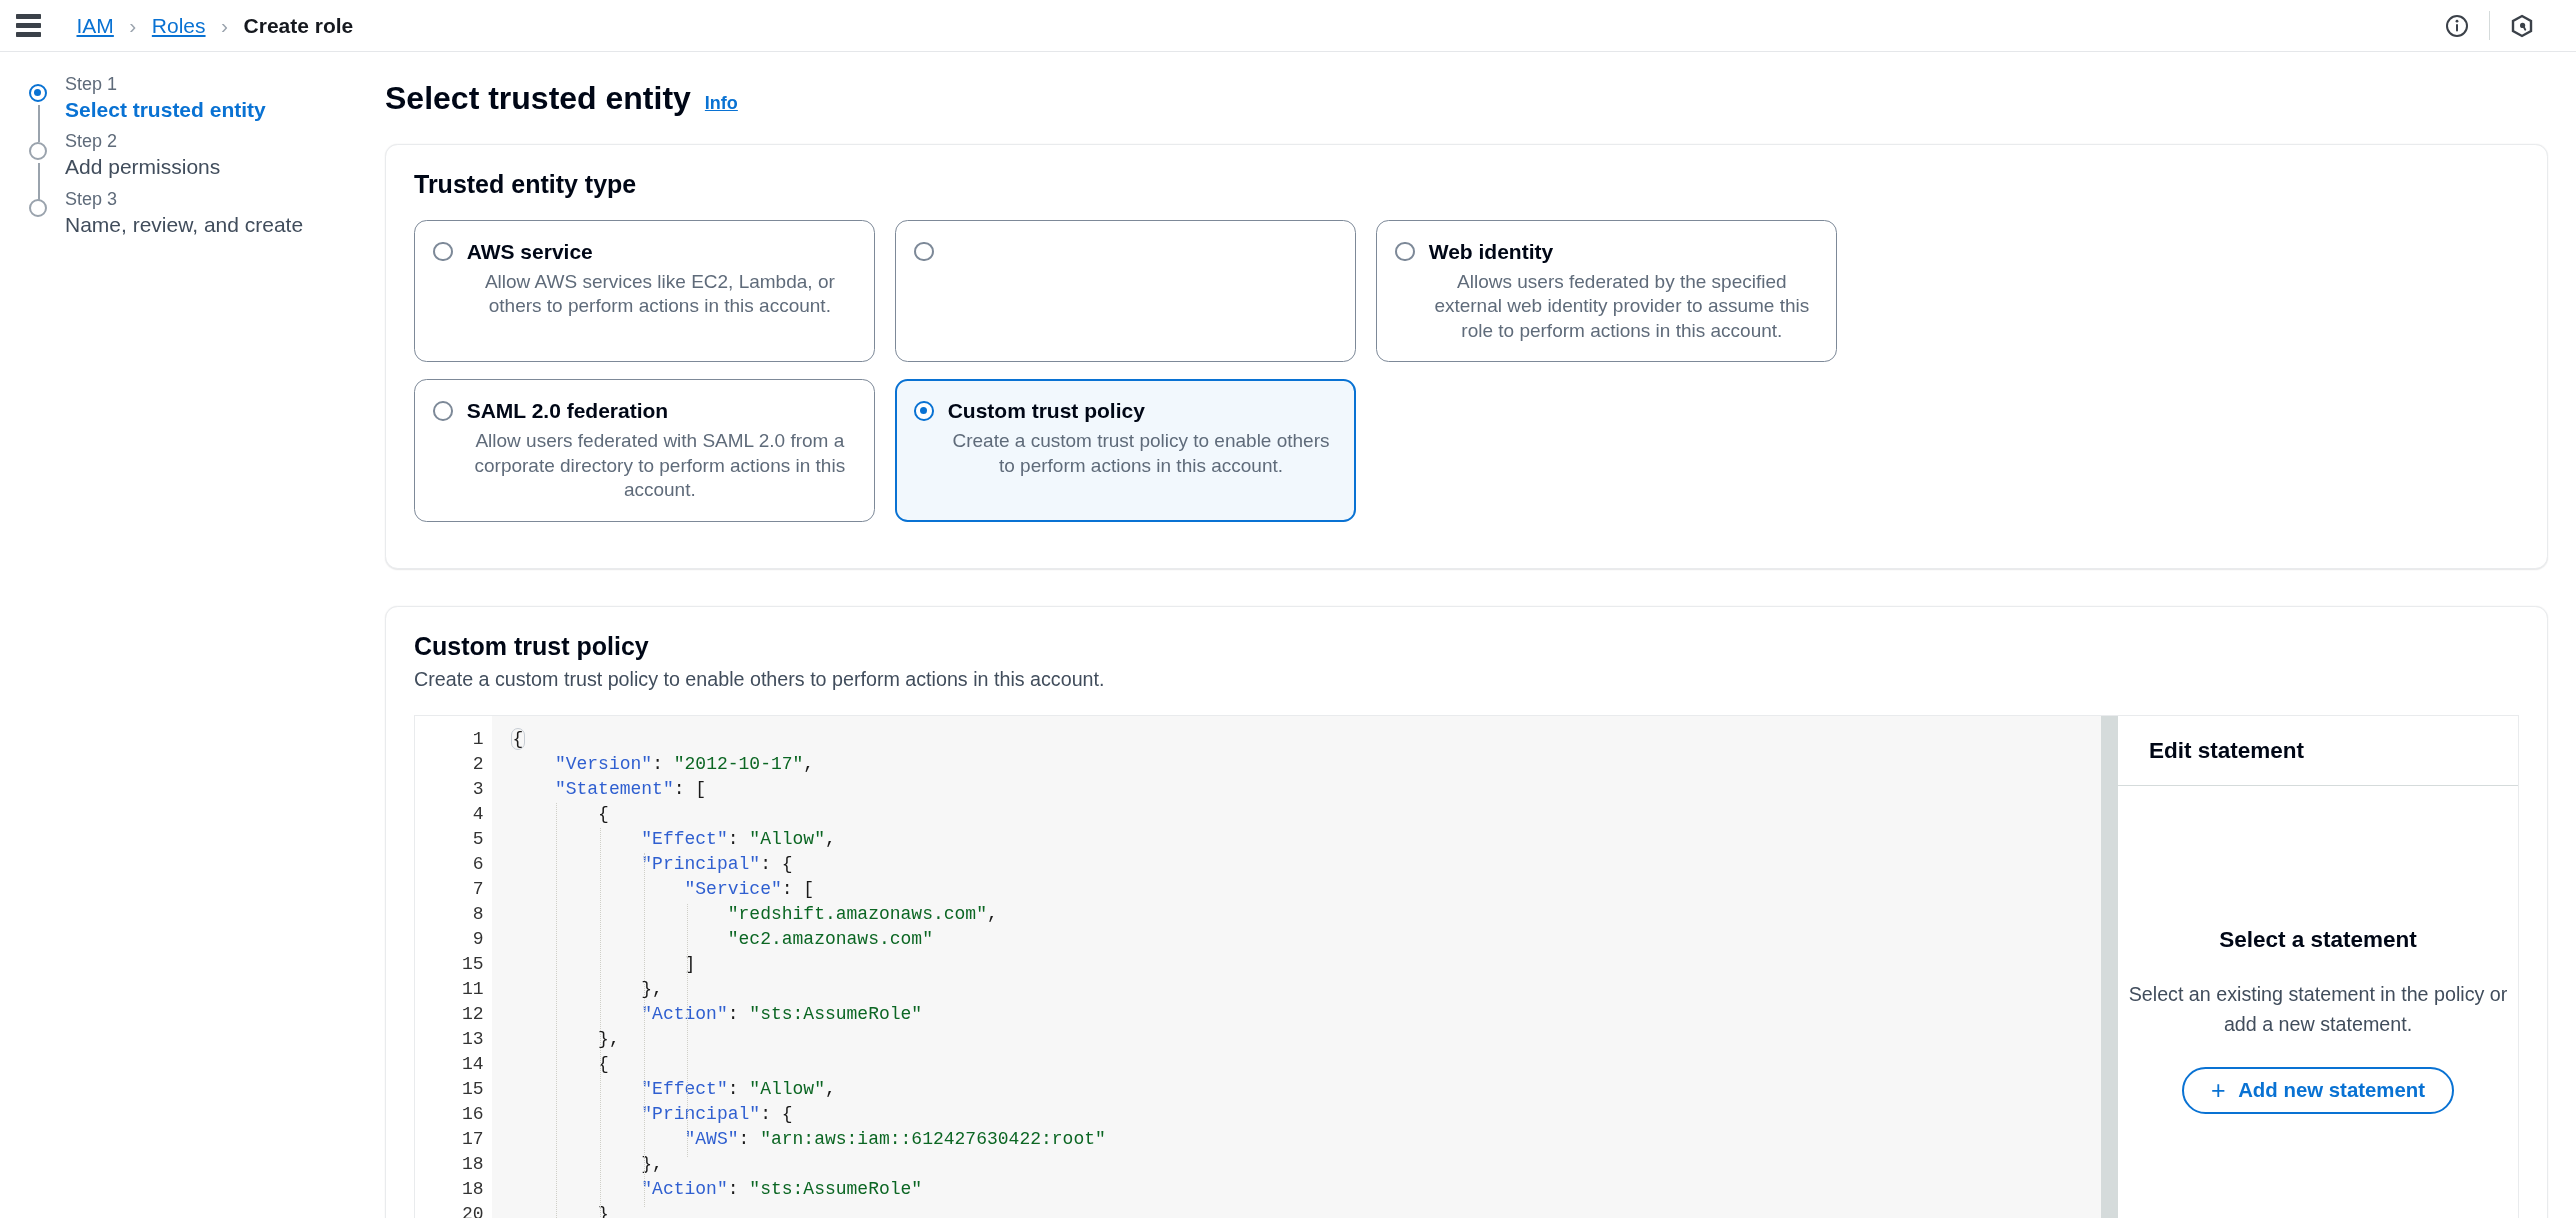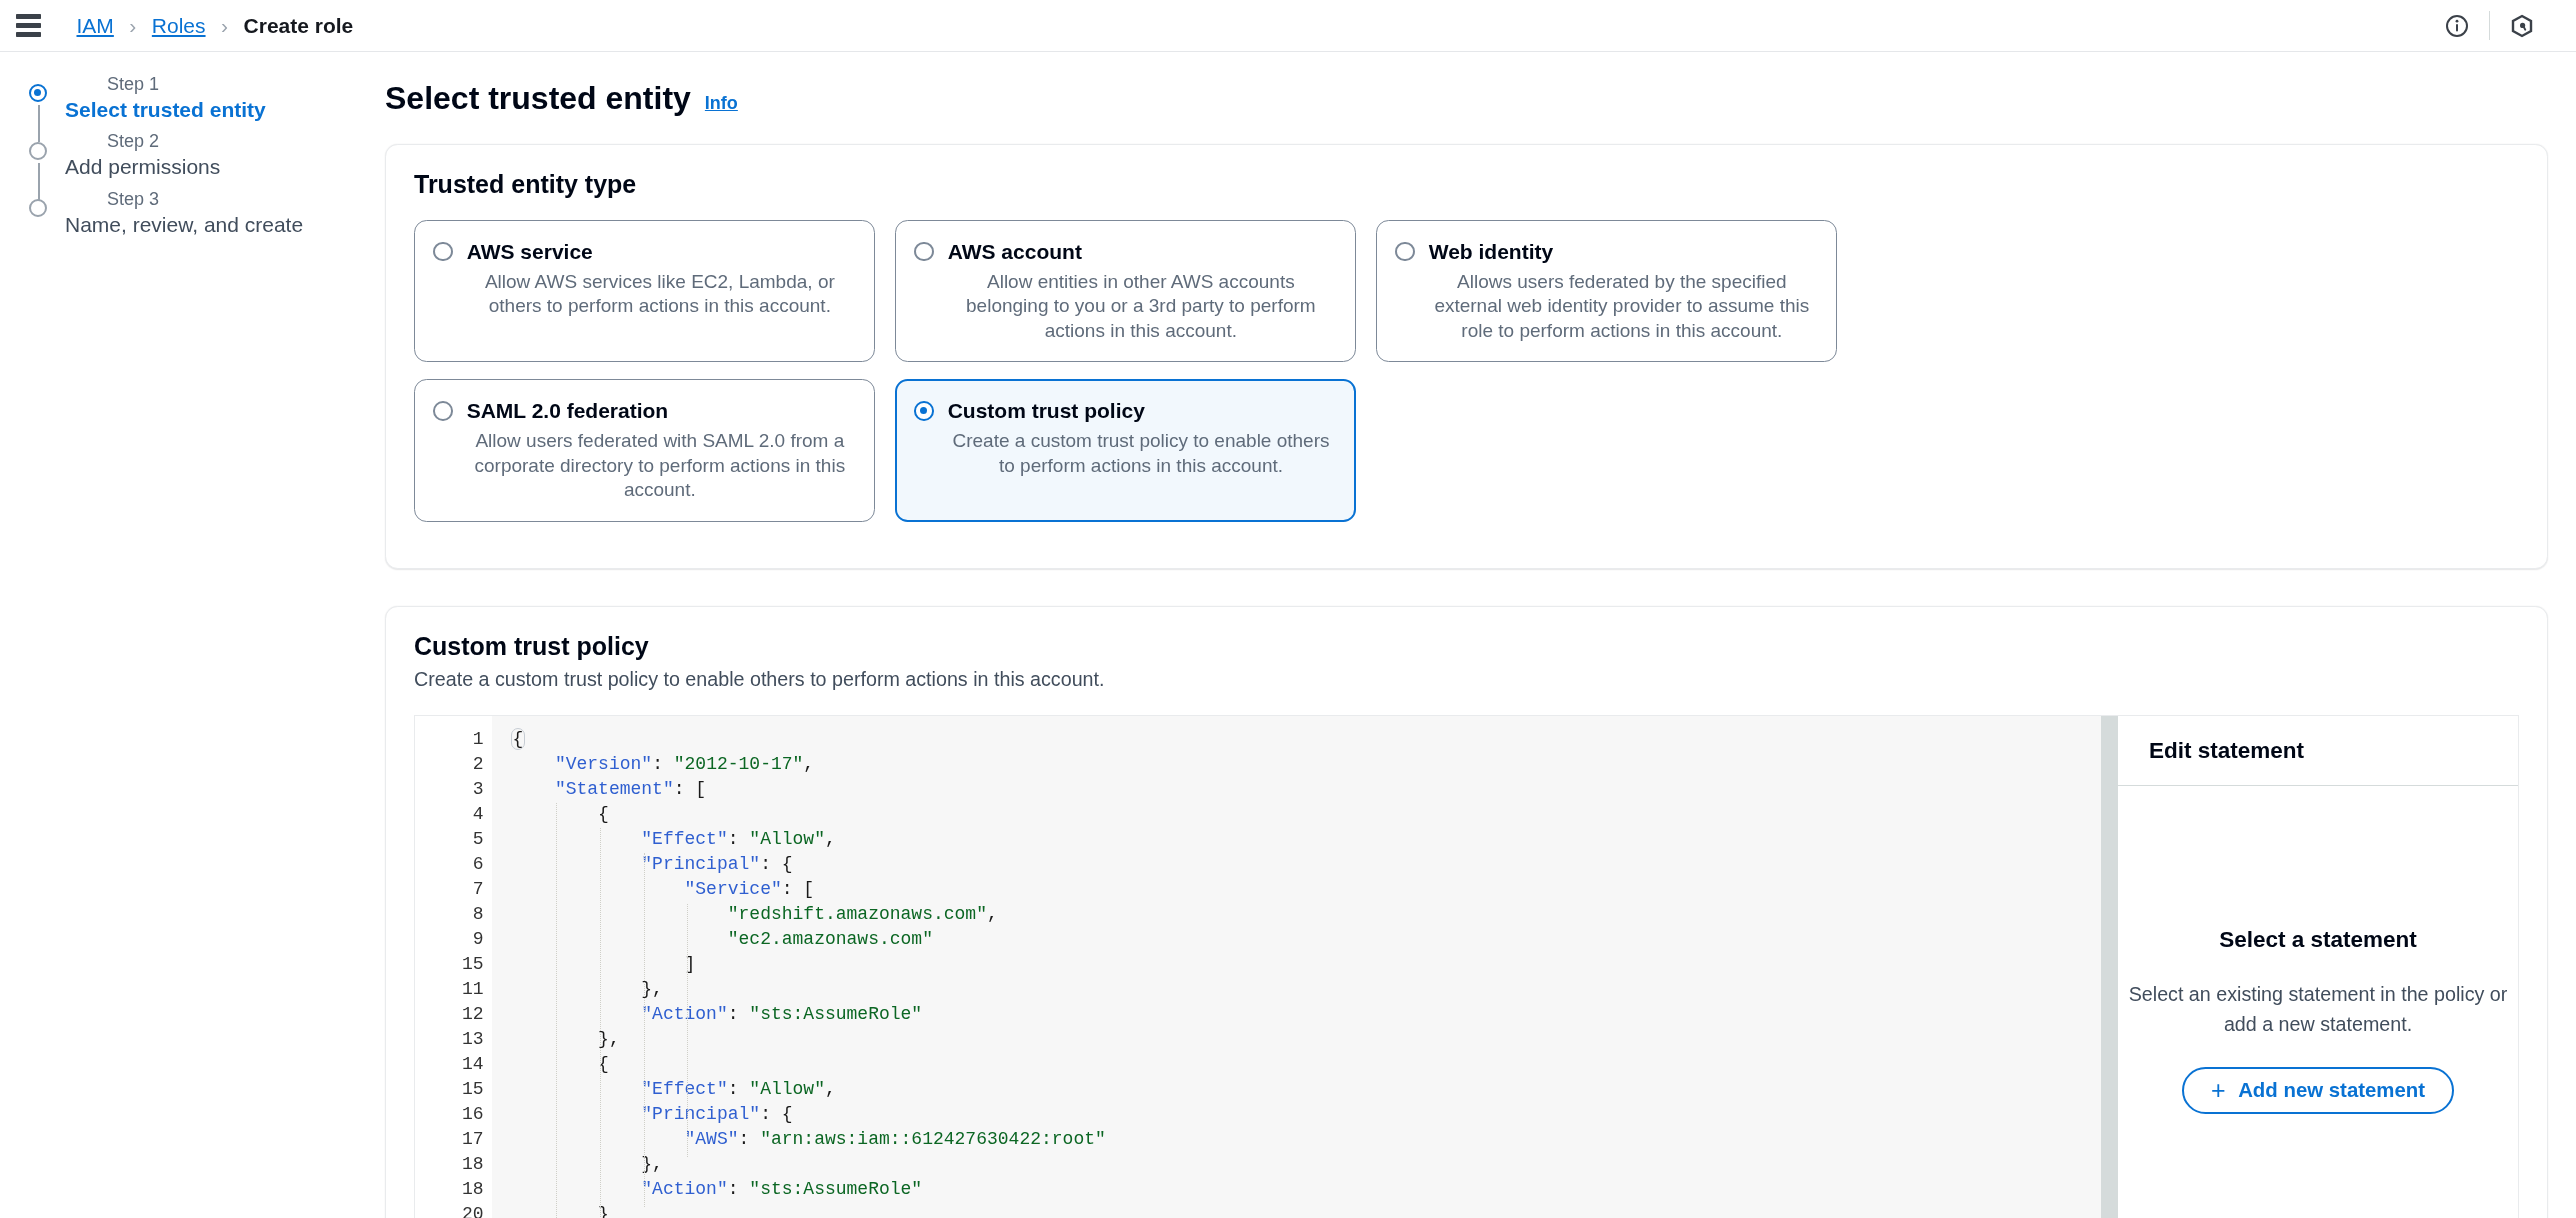--- a/index.html
+++ b/index.html
@@ -79,21 +79,20 @@
     left: 2.8px; top: 2.8px; width: 7px; height: 7px;
     border-radius: 50%; background: #0972d3;
   }
   .wstep .line {
     position: absolute; left: 17px; top: 39px;
     width: 2.1px; height: 37px; background: #9aa3ad;
   }
   .wstep-num {
     font-size: 18px; color: #5f6b7a; line-height: 24px;
     padding-top: 5.6px;
-    margin-left: 42px;
   }
   .wstep-label {
     font-size: 21px; color: #414d5c; line-height: 28px;
   }
   .wstep.active .wstep-label { color: #0972d3; font-weight: 700; }
 
   
   .main {
     position: absolute; top: 52px; left: 323px;
     width: 2253px; height: 1166px;
@@ -350,24 +349,20 @@
       <div class="tile">
         <div class="radio"></div>
         <div class="tile-body">
           <div class="tile-label">AWS service</div>
           <div class="tile-desc">Allow AWS services like EC2, Lambda, or others to perform actions in this account.</div>
         </div>
       </div>
 
       <div class="tile">
         <div class="radio"></div>
-        <div class="tile-body">
-          <div class="tile-label">AWS account</div>
-          <div class="tile-desc">Allow entities in other AWS accounts belonging to you or a 3rd party to perform actions in this account.</div>
-        </div>
       </div>
 
       <div class="tile">
         <div class="radio"></div>
         <div class="tile-body">
           <div class="tile-label">Web identity</div>
           <div class="tile-desc">Allows users federated by the specified external web identity provider to assume this role to perform actions in this account.</div>
         </div>
       </div>
     </div>

